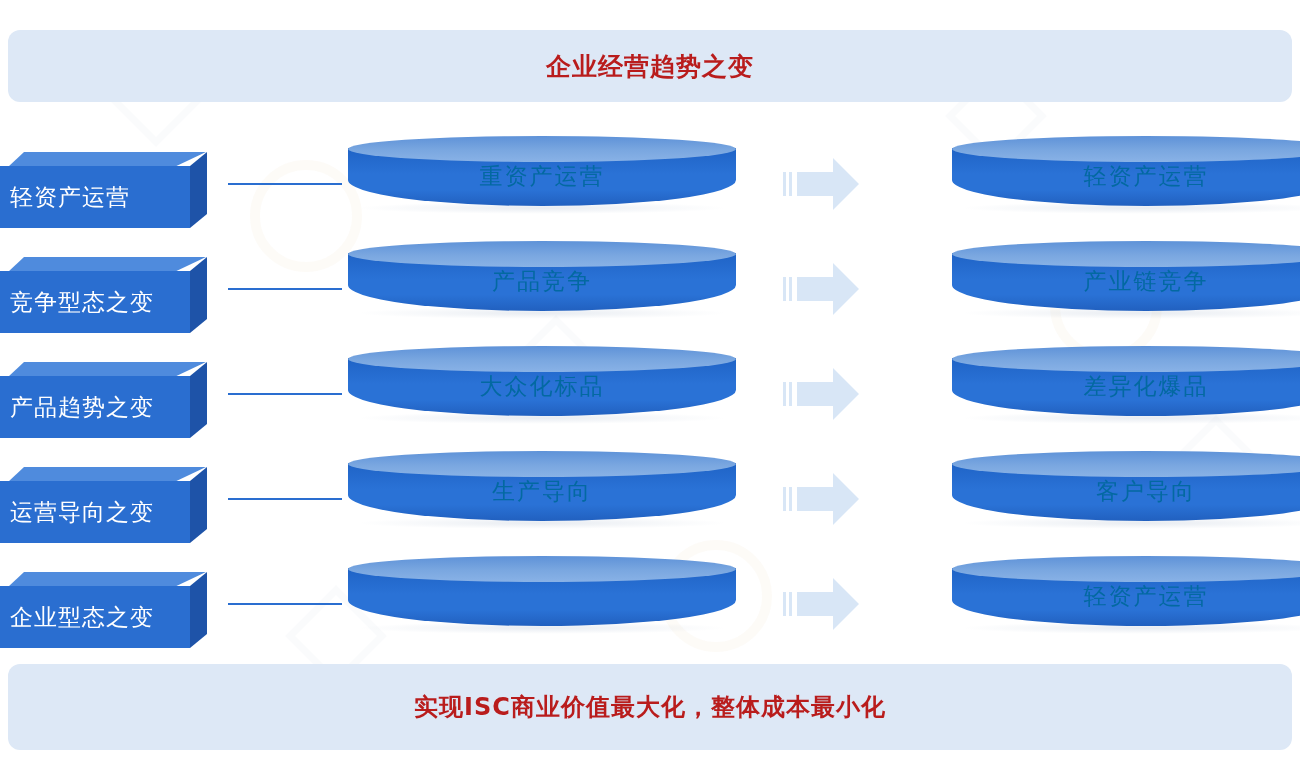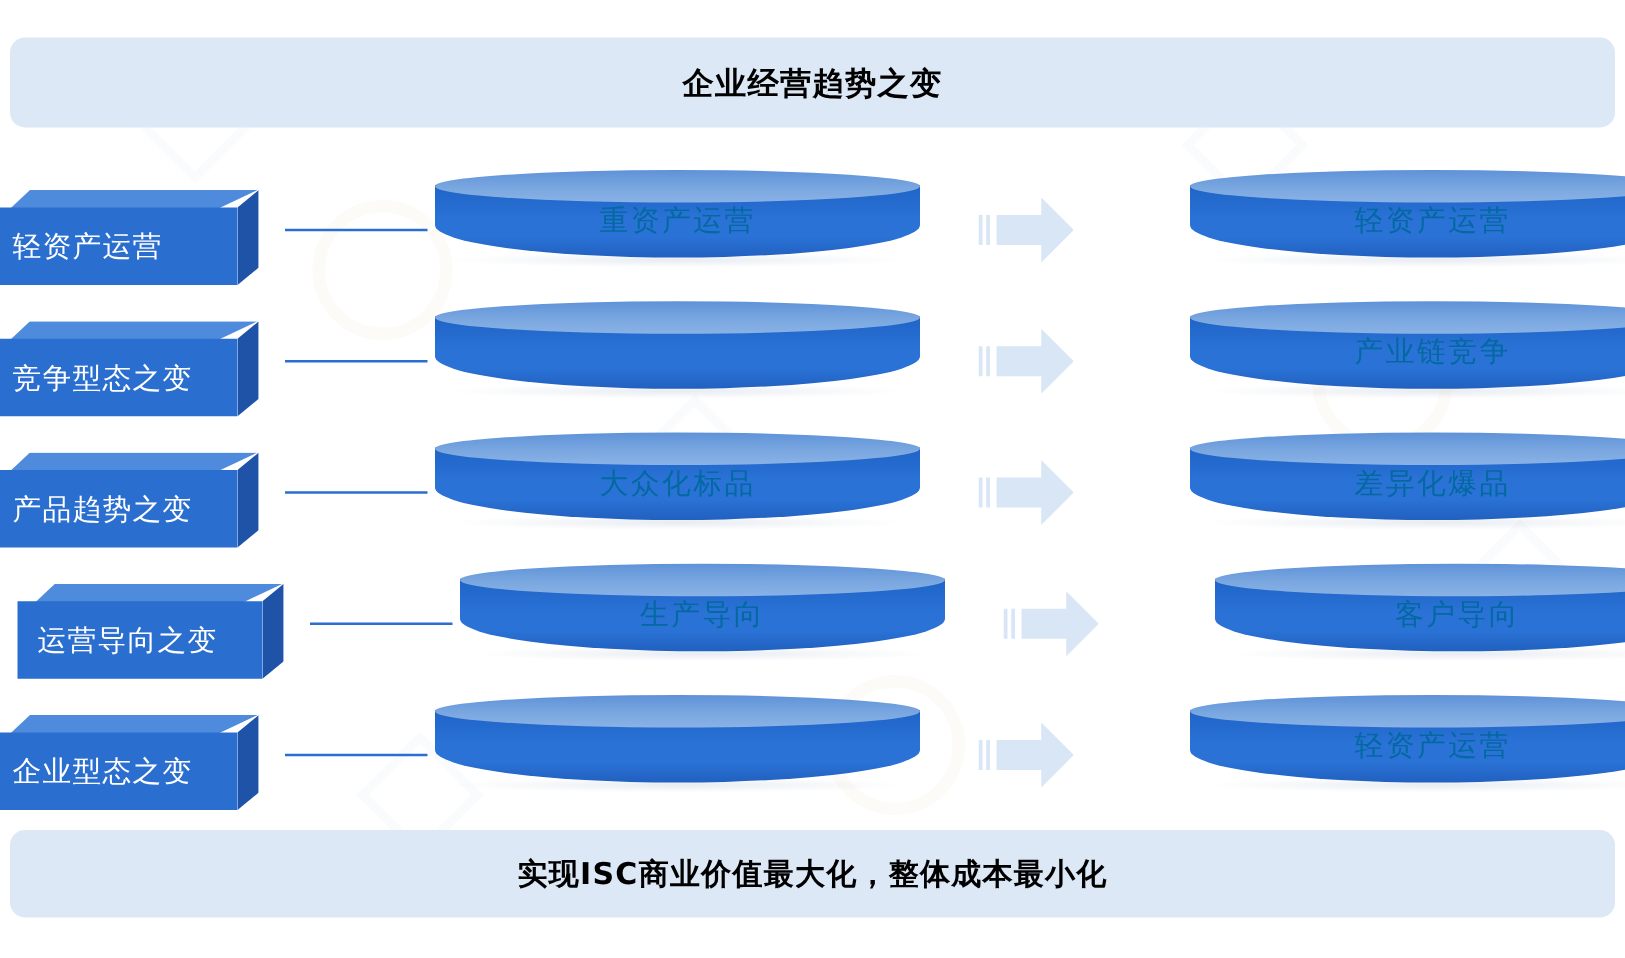--- a/index.html
+++ b/index.html
@@ -36,23 +36,23 @@
   .banner{
     position:absolute;
     left:8px;right:8px;
     height:72px;
     background:#dde8f6;
     border-radius:12px;
     display:flex;align-items:center;justify-content:center;
     z-index:2;
   }
   #top-banner{top:30px;}
-  #bottom-banner{top:664px;height:70px;}
+  #bottom-banner{top:664px;height:86px;}
   .banner-text{
-    color:#000000;
+    color:#b91c1c;
     font-size:25px;
     font-weight:700;
     letter-spacing:1px;
     font-family:"DejaVu Sans","Liberation Sans",sans-serif;
   }
   #bottom-banner .banner-text{font-size:24px;}
 
   
   .row{
     position:absolute;
@@ -236,20 +236,21 @@
       </div>
       <div class="lb-face-right"></div>
     </div>
 
     <div class="connector"></div>
 
     <div class="cyl cyl-mid">
       <div class="cyl-shadow"></div>
       <div class="cyl-body"></div>
       <div class="cyl-top"></div>
+      <div class="cyl-label">产品竞争</div>
     </div>
 
     <div class="arrow">
       <div class="arrow-tick t1"></div>
       <div class="arrow-tick t2"></div>
       <div class="arrow-body"></div>
     </div>
 
     <div class="cyl cyl-right">
       <div class="cyl-shadow"></div>
@@ -287,21 +288,21 @@
 
     <div class="cyl cyl-right">
       <div class="cyl-shadow"></div>
       <div class="cyl-body"></div>
       <div class="cyl-top"></div>
       <div class="cyl-label">差异化爆品</div>
     </div>
 
   </div>
 
-  <div class="row" style="top: 451px; margin-left: 20px;">
+  <div class="row" style="top: 451px;">
 
     <div class="label-box">
       <div class="lb-face-top2"></div>
       <div class="lb-front">
         <span class="lb-text">运营导向之变</span>
       </div>
       <div class="lb-face-right"></div>
     </div>
 
     <div class="connector"></div>

